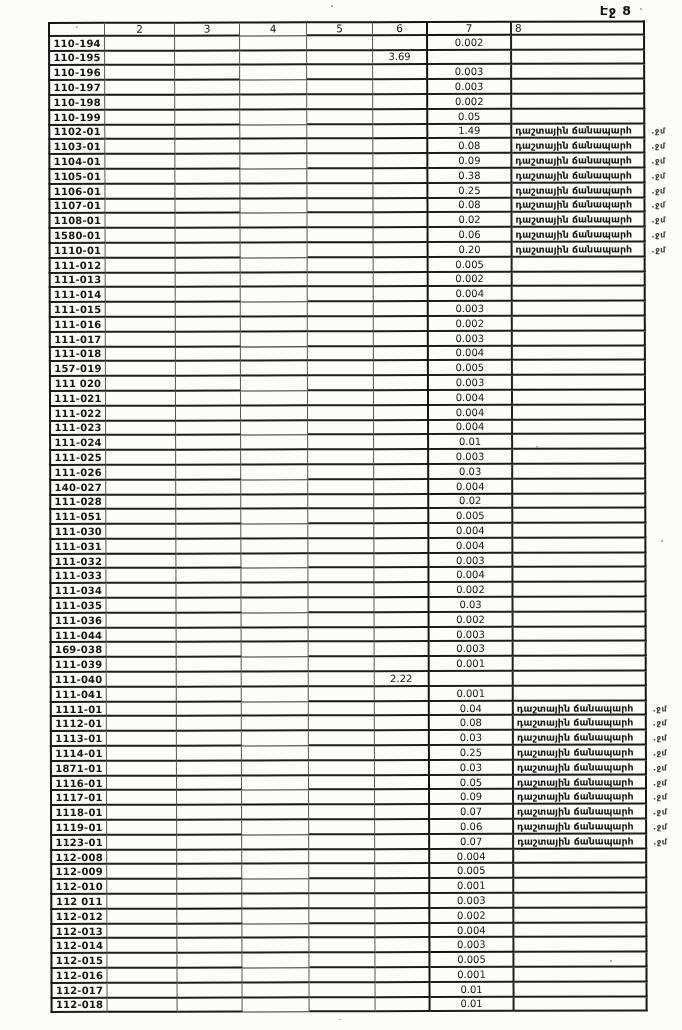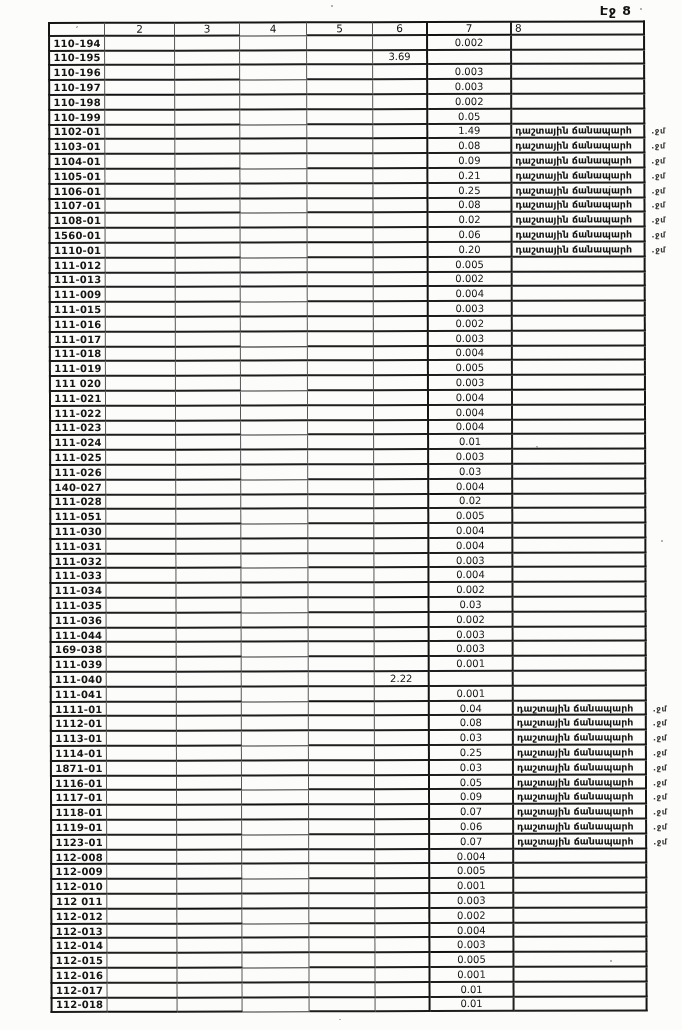--- a/index.html
+++ b/index.html
@@ -199,21 +199,21 @@
   <div class="cell c7">0.09</div>
   <div class="cell c8">դաշտային ճանապարհ</div>
   <div class="notecell">.ջմ</div>
 
   <div class="cell c1">1105-01</div>
   <div class="cell c2"></div>
   <div class="cell c3"></div>
   <div class="cell c4"></div>
   <div class="cell c5"></div>
   <div class="cell c6"></div>
-  <div class="cell c7">0.21</div>
+  <div class="cell c7">0.38</div>
   <div class="cell c8">դաշտային ճանապարհ</div>
   <div class="notecell">.ջմ</div>
 
   <div class="cell c1">1106-01</div>
   <div class="cell c2"></div>
   <div class="cell c3"></div>
   <div class="cell c4"></div>
   <div class="cell c5"></div>
   <div class="cell c6"></div>
   <div class="cell c7">0.25</div>
@@ -233,21 +233,21 @@
   <div class="cell c1">1108-01</div>
   <div class="cell c2"></div>
   <div class="cell c3"></div>
   <div class="cell c4"></div>
   <div class="cell c5"></div>
   <div class="cell c6"></div>
   <div class="cell c7">0.02</div>
   <div class="cell c8">դաշտային ճանապարհ</div>
   <div class="notecell">.ջմ</div>
 
-  <div class="cell c1">1560-01</div>
+  <div class="cell c1">1580-01</div>
   <div class="cell c2"></div>
   <div class="cell c3"></div>
   <div class="cell c4"></div>
   <div class="cell c5"></div>
   <div class="cell c6"></div>
   <div class="cell c7">0.06</div>
   <div class="cell c8">դաշտային ճանապարհ</div>
   <div class="notecell">.ջմ</div>
 
   <div class="cell c1">1110-01</div>
@@ -273,21 +273,21 @@
   <div class="cell c1">111-013</div>
   <div class="cell c2"></div>
   <div class="cell c3"></div>
   <div class="cell c4"></div>
   <div class="cell c5"></div>
   <div class="cell c6"></div>
   <div class="cell c7">0.002</div>
   <div class="cell c8"></div>
   <div class="notecell"></div>
 
-  <div class="cell c1">111-009</div>
+  <div class="cell c1">111-014</div>
   <div class="cell c2"></div>
   <div class="cell c3"></div>
   <div class="cell c4"></div>
   <div class="cell c5"></div>
   <div class="cell c6"></div>
   <div class="cell c7">0.004</div>
   <div class="cell c8"></div>
   <div class="notecell"></div>
 
   <div class="cell c1">111-015</div>
@@ -323,21 +323,21 @@
   <div class="cell c1">111-018</div>
   <div class="cell c2"></div>
   <div class="cell c3"></div>
   <div class="cell c4"></div>
   <div class="cell c5"></div>
   <div class="cell c6"></div>
   <div class="cell c7">0.004</div>
   <div class="cell c8"></div>
   <div class="notecell"></div>
 
-  <div class="cell c1">111-019</div>
+  <div class="cell c1">157-019</div>
   <div class="cell c2"></div>
   <div class="cell c3"></div>
   <div class="cell c4"></div>
   <div class="cell c5"></div>
   <div class="cell c6"></div>
   <div class="cell c7">0.005</div>
   <div class="cell c8"></div>
   <div class="notecell"></div>
 
   <div class="cell c1">111 020</div>

